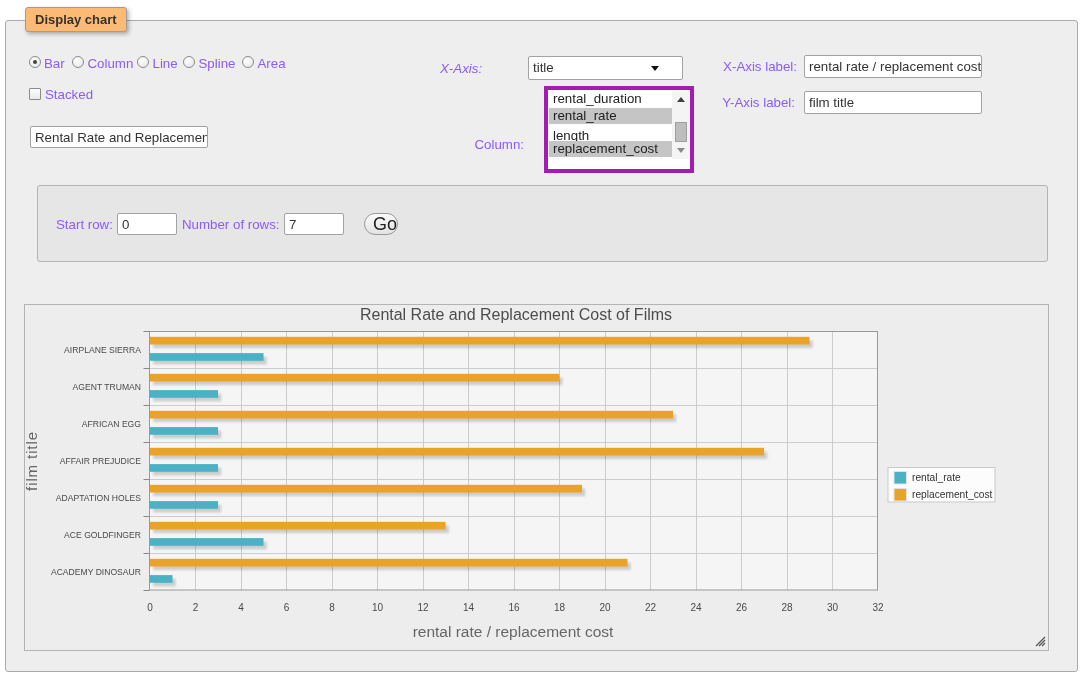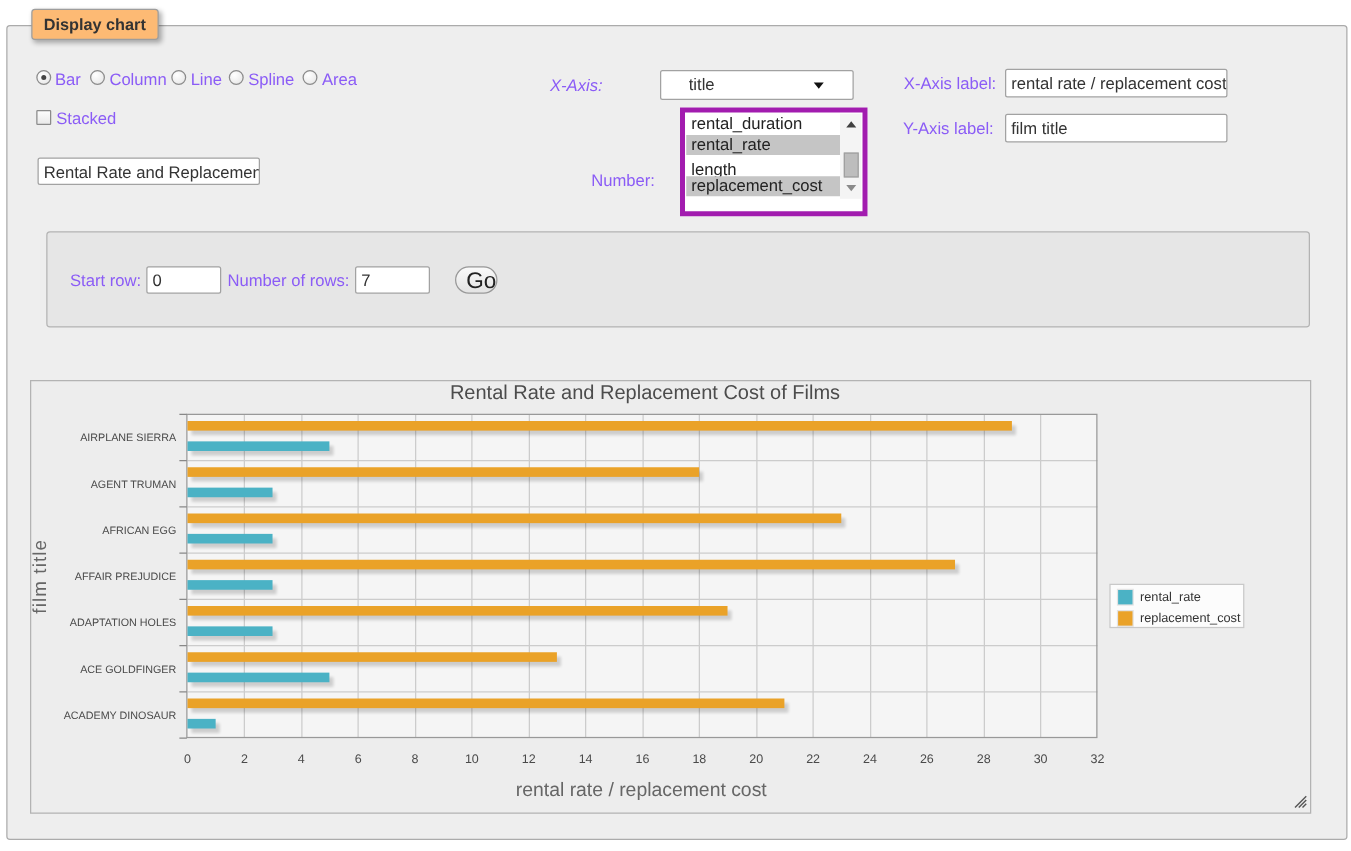--- a/index.html
+++ b/index.html
@@ -8,21 +8,21 @@
 #fs{left:5px;top:20px;width:1073px;height:652px;background:#eeeeee;border:1px solid #ababab;border-radius:3px;box-sizing:border-box;}
 #tab{left:25px;top:7px;height:23px;line-height:23px;padding:0 9px;background:#fdba74;border:1px solid #9d9d9d;border-radius:3px;box-shadow:2px 2px 4px rgba(0,0,0,0.3);font-size:13px;font-weight:bold;color:#333;}
 .lbl{font-size:13.3px;color:#8b5cf6;line-height:15px;}
 .radio{width:12px;height:12px;border-radius:50%;border:1px solid #8b8b8b;background:radial-gradient(circle at 35% 30%, #ffffff 0%, #ececec 70%, #d8d8d8 100%);box-sizing:border-box;}
 .radio.sel::after{content:"";position:absolute;left:3px;top:3px;width:4px;height:4px;border-radius:50%;background:#444;}
 .cbx{width:12px;height:12px;border:1px solid #8b8b8b;background:linear-gradient(#fdfdfd,#e9e9e9);box-sizing:border-box;border-radius:1px;}
 .inp{background:#fff;border:1px solid #a2a2a2;border-radius:2px;box-sizing:border-box;font-size:13.3px;color:#333;line-height:19px;padding:1px 4px;white-space:nowrap;overflow:hidden;}
 #panel{left:37px;top:185px;width:1011px;height:77px;background:#e6e6e6;border:1px solid #b3b3b3;border-radius:3px;box-sizing:border-box;}
 #gobtn{left:364px;top:213px;width:34px;height:22px;border:1px solid #999;border-radius:11px;background:linear-gradient(#fafafa,#e3e3e3);box-sizing:border-box;text-align:right;font-size:18px;color:#222;line-height:20px;}
 #chartbox{left:24px;top:304px;width:1025px;height:347px;background:#ededed;border:1px solid #b3b3b3;box-sizing:border-box;}
-#selbox{left:528px;top:56px;width:155px;height:24px;background:#fff;border:1px solid #a2a2a2;border-radius:2px;box-sizing:border-box;font-size:13.3px;color:#333;line-height:22px;padding-left:22px;}
+#selbox{left:528px;top:56px;width:155px;height:24px;background:#fff;border:1px solid #a2a2a2;border-radius:2px;box-sizing:border-box;font-size:13.3px;color:#333;line-height:22px;padding-left:4px;}
 #selarw{left:651px;top:66px;width:0;height:0;border-left:4px solid transparent;border-right:4px solid transparent;border-top:5px solid #111;}
 #listbox{left:528px;top:86px;width:150px;height:87px;background:#fff;border:4px solid #a21caf;box-sizing:border-box;margin-left:16px;}
 .opt{position:absolute;left:1px;width:131px;height:16.5px;font-size:13.3px;color:#222;line-height:16.5px;padding-left:4px;white-space:nowrap;overflow:hidden;}
 .opt.sel{background:#c5c5c5;}
 #sbar{position:absolute;right:1px;top:1px;width:17px;height:67.5px;background:#f4f4f4;}
 #sthumb{position:absolute;left:2.5px;top:31px;width:12px;height:20px;background:#bdbdbd;border:1px solid #a0a0a0;box-sizing:border-box;}
 .uarw{position:absolute;left:4.5px;top:6px;width:0;height:0;border-left:4px solid transparent;border-right:4px solid transparent;border-bottom:5px solid #404040;}
 .darw{position:absolute;left:4.5px;bottom:6px;width:0;height:0;border-left:4px solid transparent;border-right:4px solid transparent;border-top:5px solid #8a8a8a;}
 </style>
 </head>
@@ -44,21 +44,21 @@
 
   <span class="cbx abs" style="left:29px;top:88px;"></span>
   <span class="lbl abs" style="left:45px;top:87px;">Stacked</span>
 
   <div class="inp abs" style="left:30px;top:126px;width:178px;height:22px;">Rental Rate and Replacement Cost of Films</div>
 
   <div class="lbl abs" style="left:440px;top:61px;width:84px;text-align:left;font-style:italic;">X-Axis:</div>
   <div id="selbox" class="abs">title</div>
   <div id="selarw" class="abs"></div>
 
-  <div class="lbl abs" style="left:440px;top:137px;width:84px;text-align:right;">Number:</div>
+  <div class="lbl abs" style="left:440px;top:137px;width:84px;text-align:right;">Column:</div>
   <div id="listbox" class="abs">
     <div class="opt" style="top:1px;">rental_duration</div>
     <div class="opt sel" style="top:17.5px;">rental_rate</div>
     <div class="opt" style="top:38px;">length</div>
     <div class="opt sel" style="top:50.5px;">replacement_cost</div>
     <div id="sbar">
         <span class="uarw"></span>
         <span id="sthumb"></span>
         <span class="darw"></span>
       </div>

